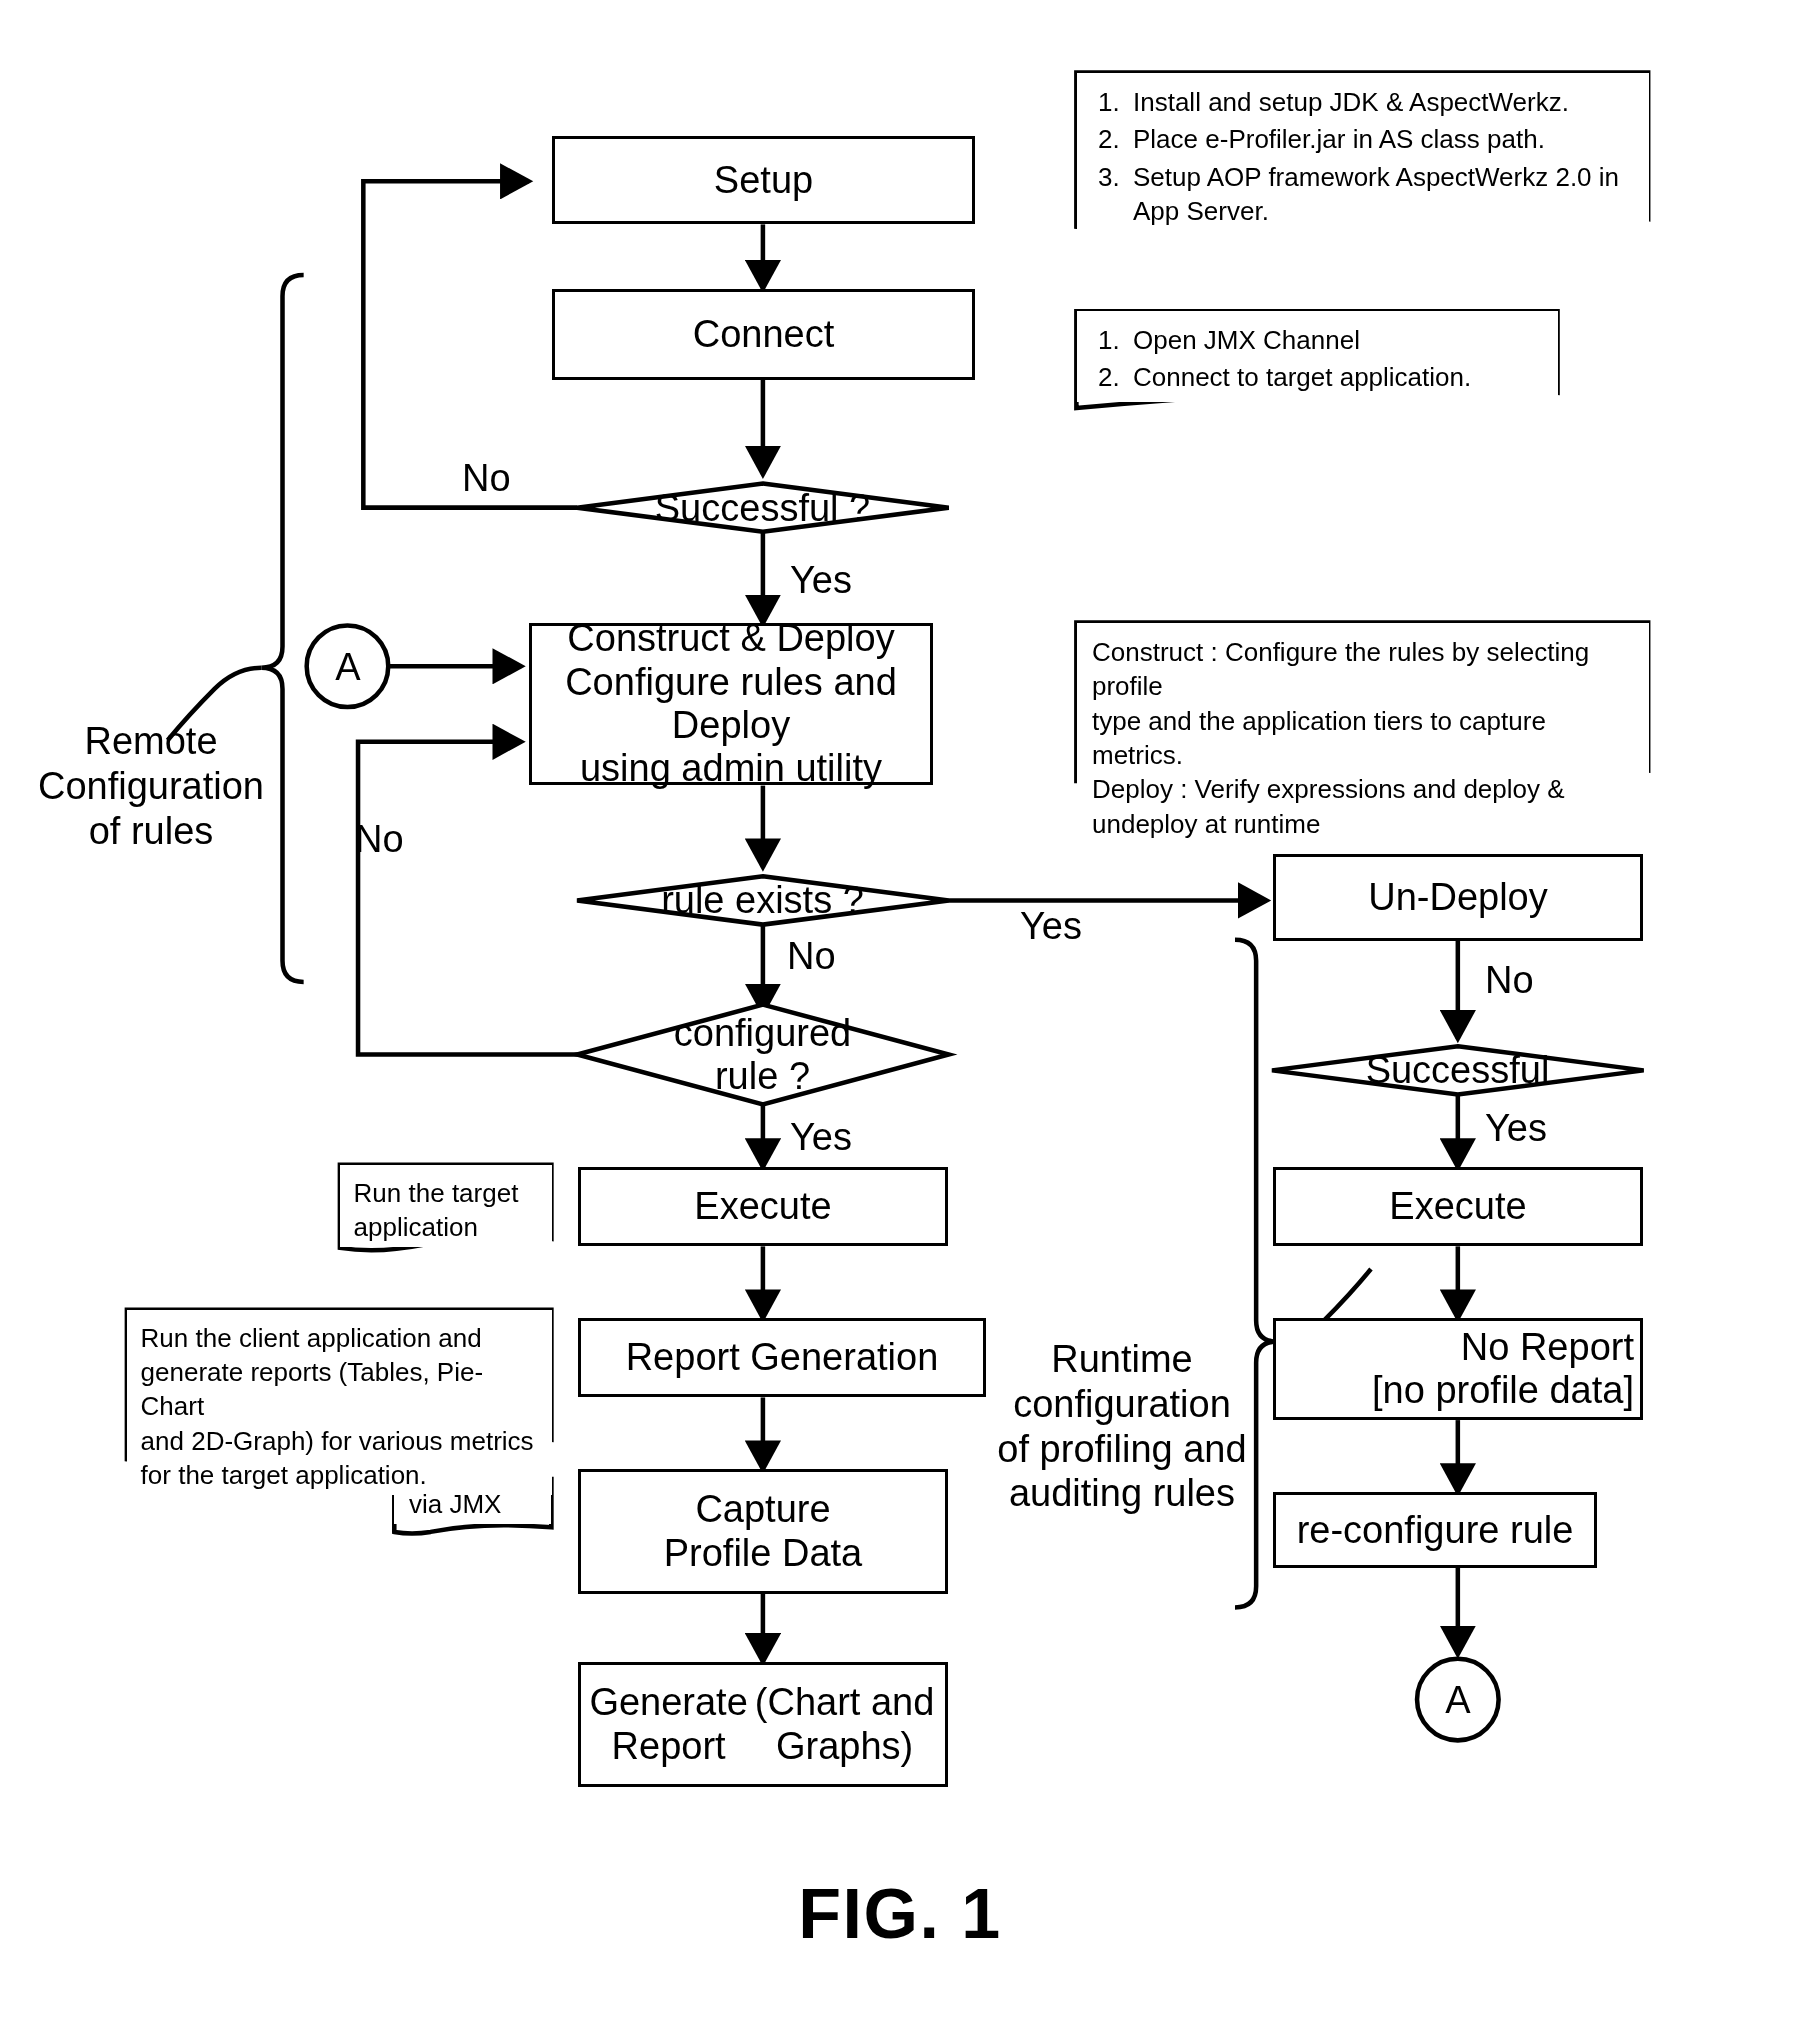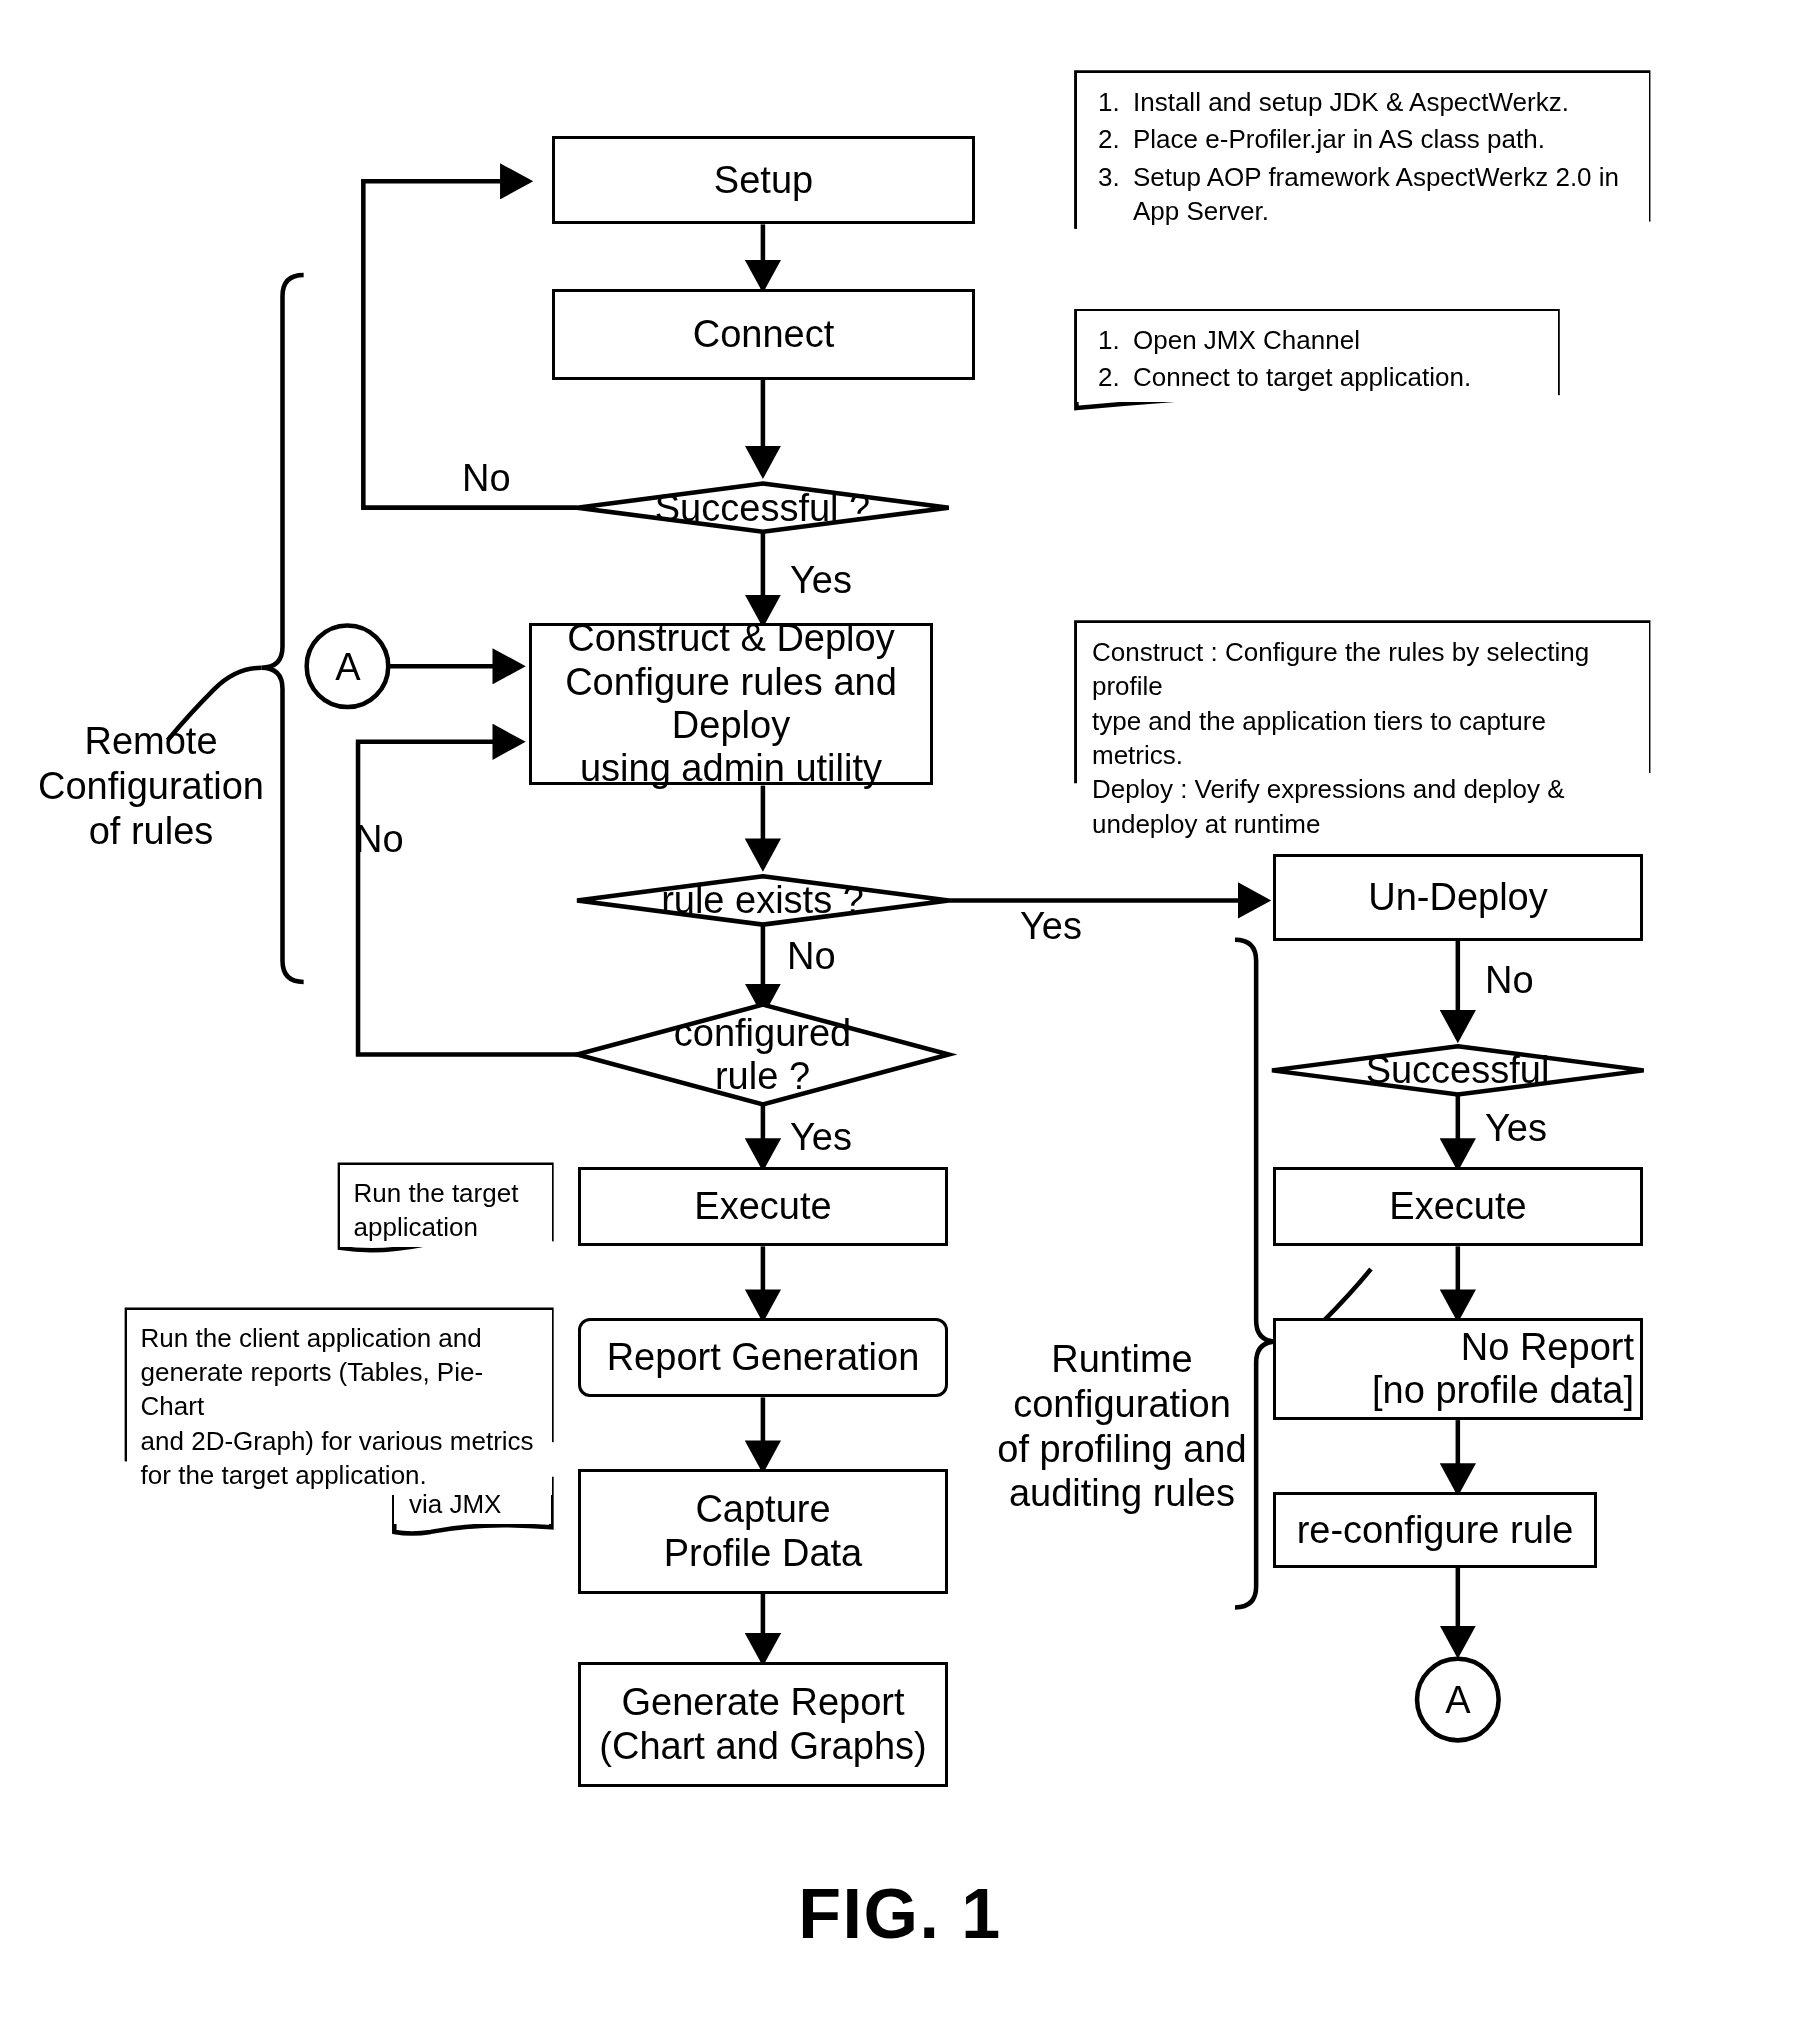--- a/index.html
+++ b/index.html
@@ -190,30 +190,30 @@
   <div class="node two-line" style="left:529px; top:623px; width:404px; height:162px; flex-direction:column;">
     <span>Construct &amp; Deploy</span>
     <span>Configure rules and Deploy</span>
     <span>using admin utility</span>
   </div>
 
   <div class="node" style="left:578px; top:1167px; width:370px; height:79px;">
     <span>Execute</span>
   </div>
 
-  <div class="node" style="left:578px; top:1318px; width:370px; height:79px;border-radius:12px;">
+  <div class="node" style="left:578px; top:1318px; width:408px; height:79px;">
     <span>Report Generation</span>
   </div>
 
   <div class="node two-line" style="left:578px; top:1469px; width:370px; height:125px; flex-direction:column;">
     <span>Capture</span>
     <span>Profile Data</span>
   </div>
 
-  <div class="node two-line" style="left:578px; top:1662px; width:370px; height:125px; flex-direction:column;">
+  <div class="node two-line" style="left:578px; top:1662px; width:370px; height:125px; flex-direction:row;">
     <span>Generate Report</span>
     <span>(Chart and Graphs)</span>
   </div>
 
   <div class="node" style="left:1273px; top:854px; width:370px; height:87px;">
     <span>Un-Deploy</span>
   </div>
 
   <div class="node" style="left:1273px; top:1167px; width:370px; height:79px;">
     <span>Execute</span>

